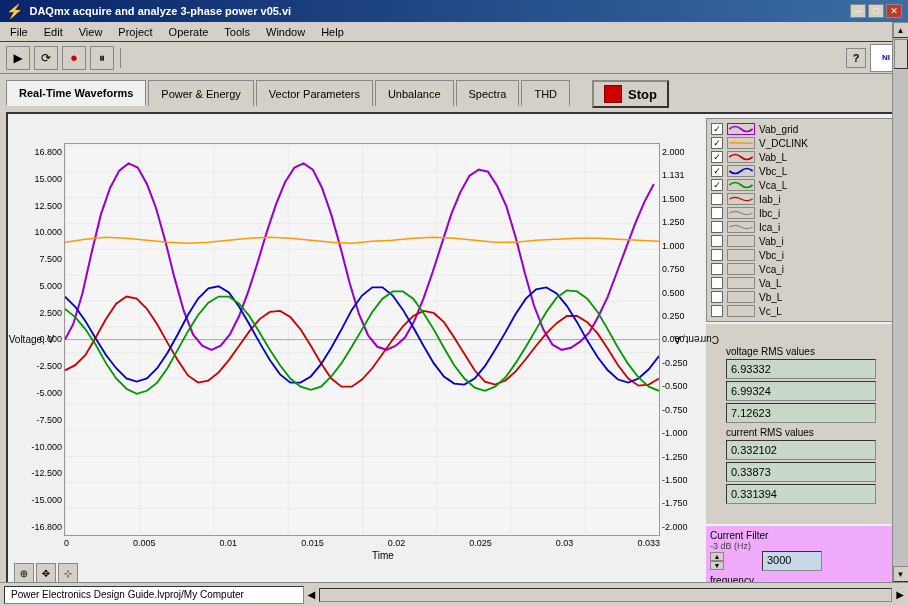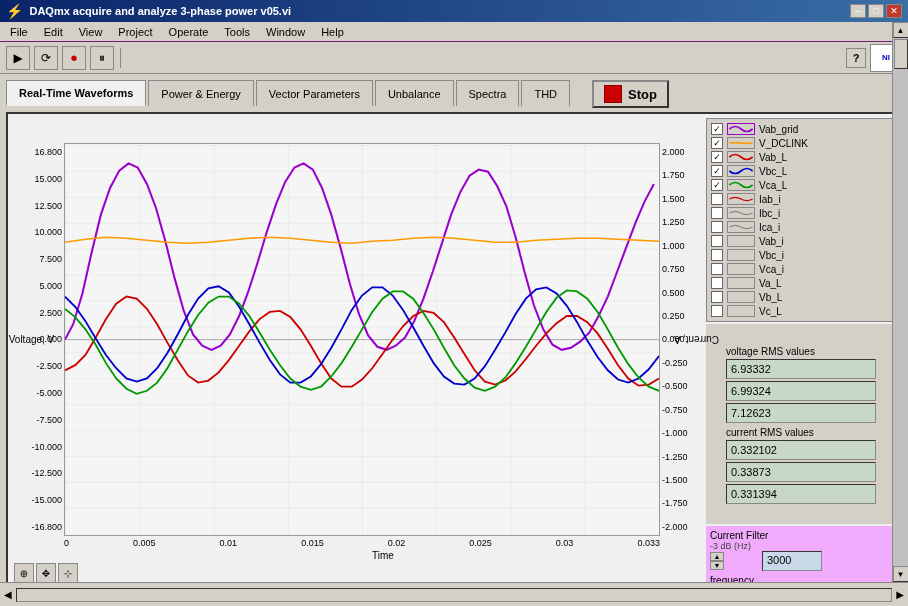--- a/index.html
+++ b/index.html
@@ -425,21 +425,21 @@
             <polyline fill="none" stroke="#0000cc" stroke-width="1.8" points="0,148 10,158 20,172 30,189 40,205 50,218 60,228 70,231 80,228 90,218 100,203 110,185 120,166 130,150 140,140 150,138 160,144 170,158 180,175 190,193 200,210 210,224 220,232 230,232 240,226 250,214 260,198 270,180 280,161 290,147 300,139 310,139 320,147 330,161 340,178 350,196 360,213 370,226 380,233 390,234 400,228 410,216 420,200 430,183 440,165 450,150 460,141 470,139 480,145 490,157 500,173 510,191 520,207 530,220 540,229 550,232 560,228 570,219 580,206"></polyline>
 
             <polyline fill="none" stroke="#009900" stroke-width="1.8" points="0,160 10,168 20,180 30,195 40,213 50,228 60,238 70,243 80,240 90,232 100,218 110,200 120,182 130,166 140,154 150,148 160,148 170,155 180,167 190,183 200,200 210,215 220,228 230,236 240,239 250,236 260,226 270,213 280,197 290,180 300,163 310,150 320,143 330,143 340,150 350,164 360,180 370,198 380,215 390,228 400,237 410,240 420,236 430,227 440,213 450,197 460,180 470,163 480,149 490,142 500,143 510,150 520,163 530,180 540,198 550,214 560,227 570,236 580,240"></polyline>
 
           </svg>
           <div style="writing-mode:vertical-rl; font-size:10px; position:absolute; right:-42px; top:50%; transform:translateY(-50%) rotate(90deg); white-space:nowrap;">Current, A</div>
         </div>
 
         <div style="width:42px; display:flex; flex-direction:column; justify-content:space-between; padding:4px 2px; font-size:9px;">
           <span>2.000</span>
-          <span>1.750</span>
+          <span>1.131</span>
           <span>1.500</span>
           <span>1.250</span>
           <span>1.000</span>
           <span>0.750</span>
           <span>0.500</span>
           <span>0.250</span>
           <span>0.000</span>
           <span>-0.250</span>
           <span>-0.500</span>
           <span>-0.750</span>
@@ -610,16 +610,19 @@
 
 <div class="scrollbar-right">
   <div class="scroll-btn">▲</div>
   <div class="scroll-track">
     <div class="scroll-thumb"></div>
   </div>
   <div class="scroll-btn">▼</div>
 </div>
 
 <div class="status-bar">
+  <div class="status-text">
+    <span>Power Electronics Design Guide.lvproj/My Computer</span>
+  </div>
   <span class="status-arrow">◀</span>
   <div class="status-scrollbar"></div>
   <span class="status-arrow">▶</span>
 </div>
 
 </body></html>

